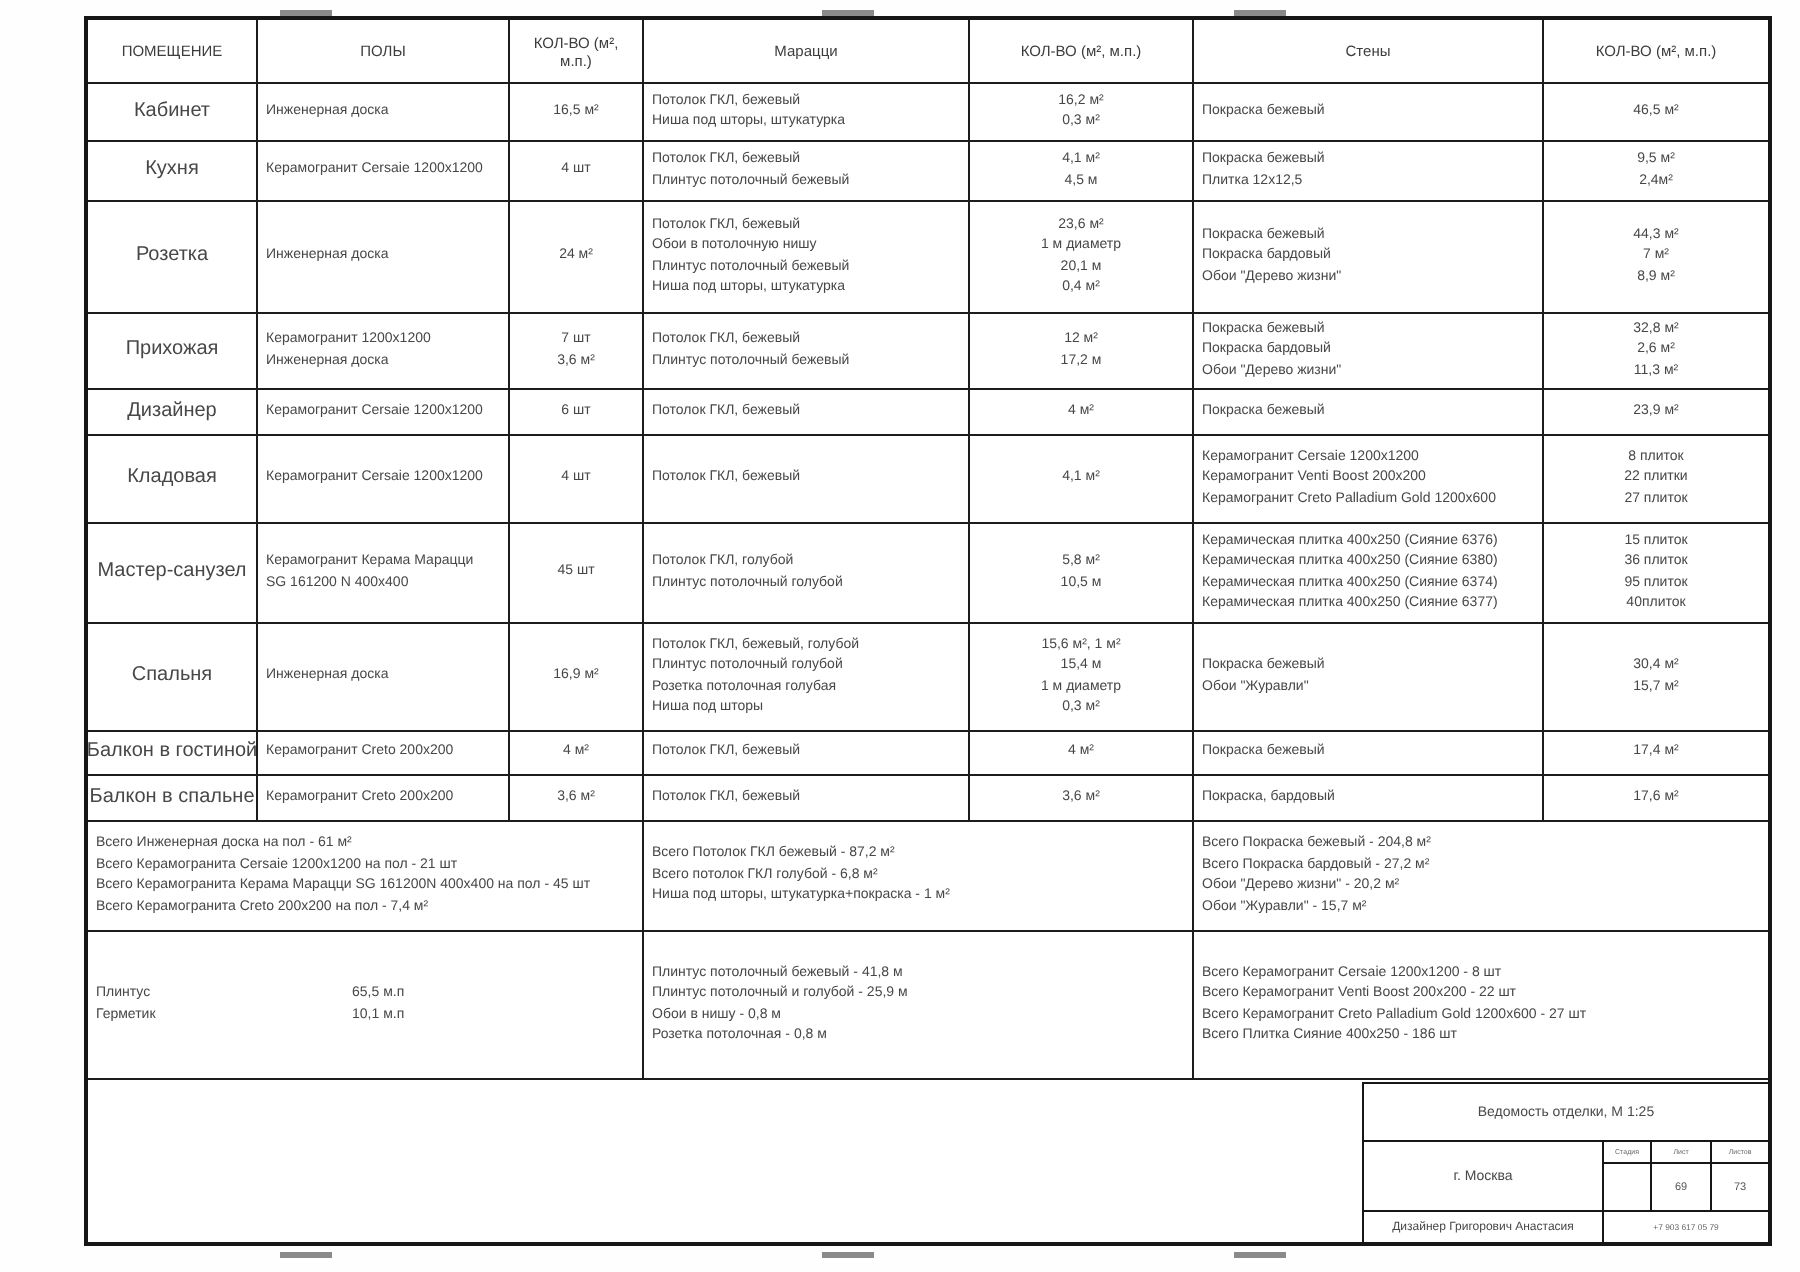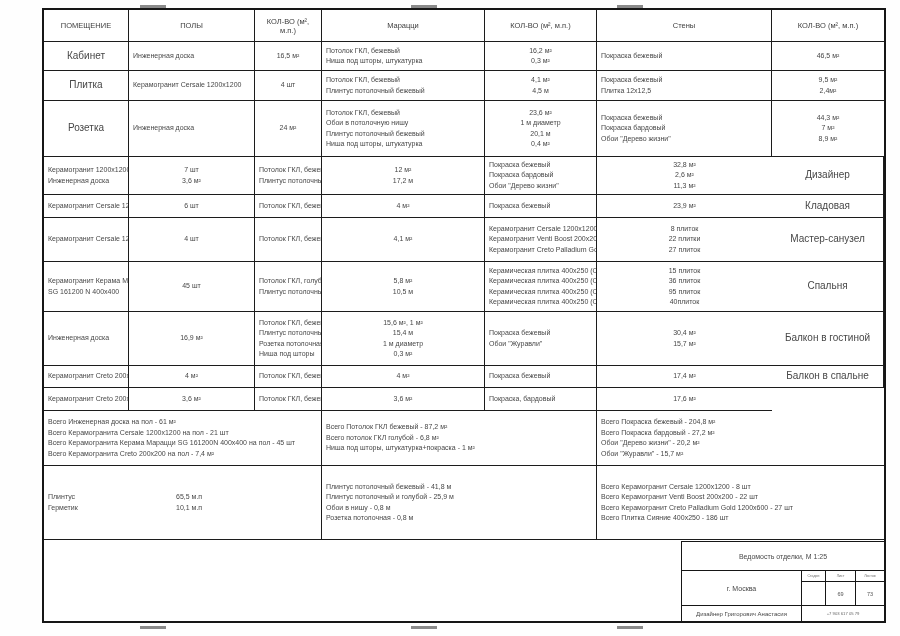--- a/index.html
+++ b/index.html
@@ -135,21 +135,21 @@
           <div class="ln">16,2 м²</div>
           <div class="ln">0,3 м²</div>
         </div>
         <div class="cell left">
           <div class="ln">Покраска бежевый</div>
         </div>
         <div class="cell center last">
           <div class="ln">46,5 м²</div>
         </div>
         <div class="cell center room">
-          <div class="ln">Плитка</div>
+          <div class="ln">Кухня</div>
         </div>
         <div class="cell left">
           <div class="ln">Керамогранит Cersaie 1200x1200</div>
         </div>
         <div class="cell center">
           <div class="ln">4 шт</div>
         </div>
         <div class="cell left">
           <div class="ln">Потолок ГКЛ, бежевый</div>
           <div class="ln">Плинтус потолочный бежевый</div>
@@ -189,20 +189,23 @@
         </div>
         <div class="cell left">
           <div class="ln">Покраска бежевый</div>
           <div class="ln">Покраска бардовый</div>
           <div class="ln">Обои "Дерево жизни"</div>
         </div>
         <div class="cell center last">
           <div class="ln">44,3 м²</div>
           <div class="ln">7 м²</div>
           <div class="ln">8,9 м²</div>
+        </div>
+        <div class="cell center room">
+          <div class="ln">Прихожая</div>
         </div>
         <div class="cell left">
           <div class="ln">Керамогранит 1200х1200</div>
           <div class="ln">Инженерная доска</div>
         </div>
         <div class="cell center">
           <div class="ln">7 шт</div>
           <div class="ln">3,6 м²</div>
         </div>
         <div class="cell left">

